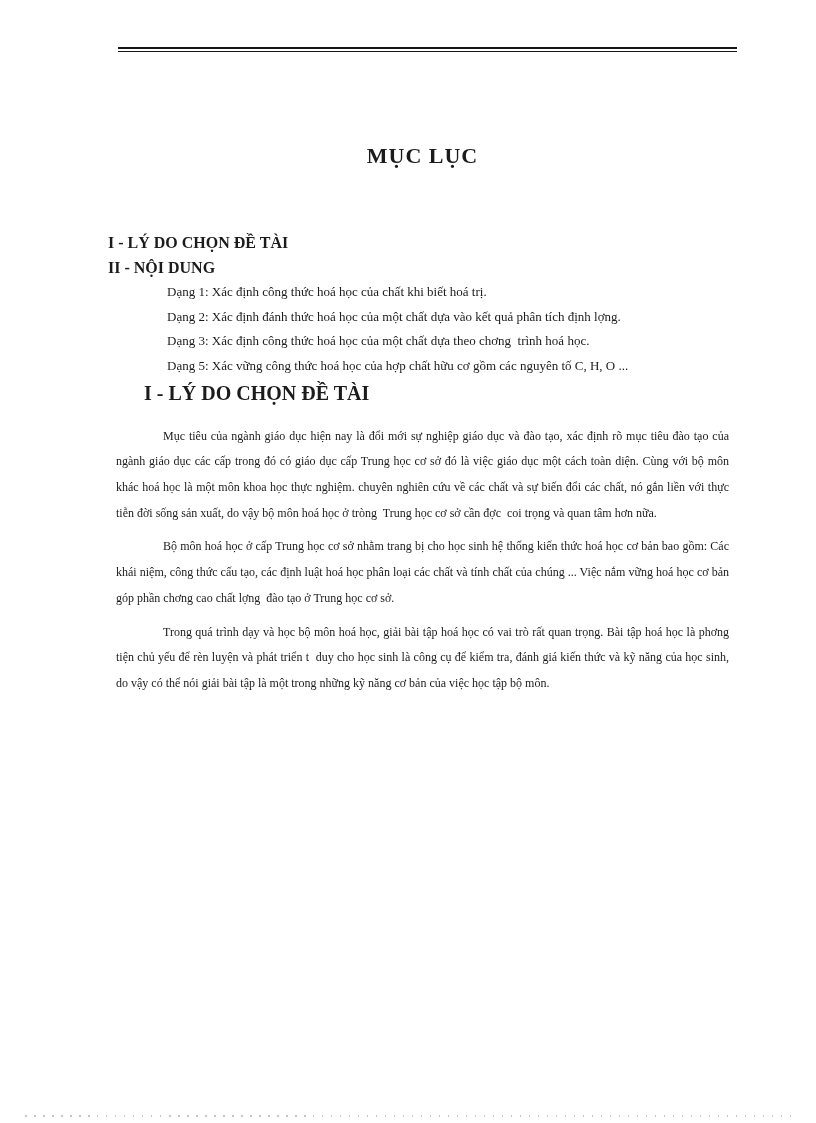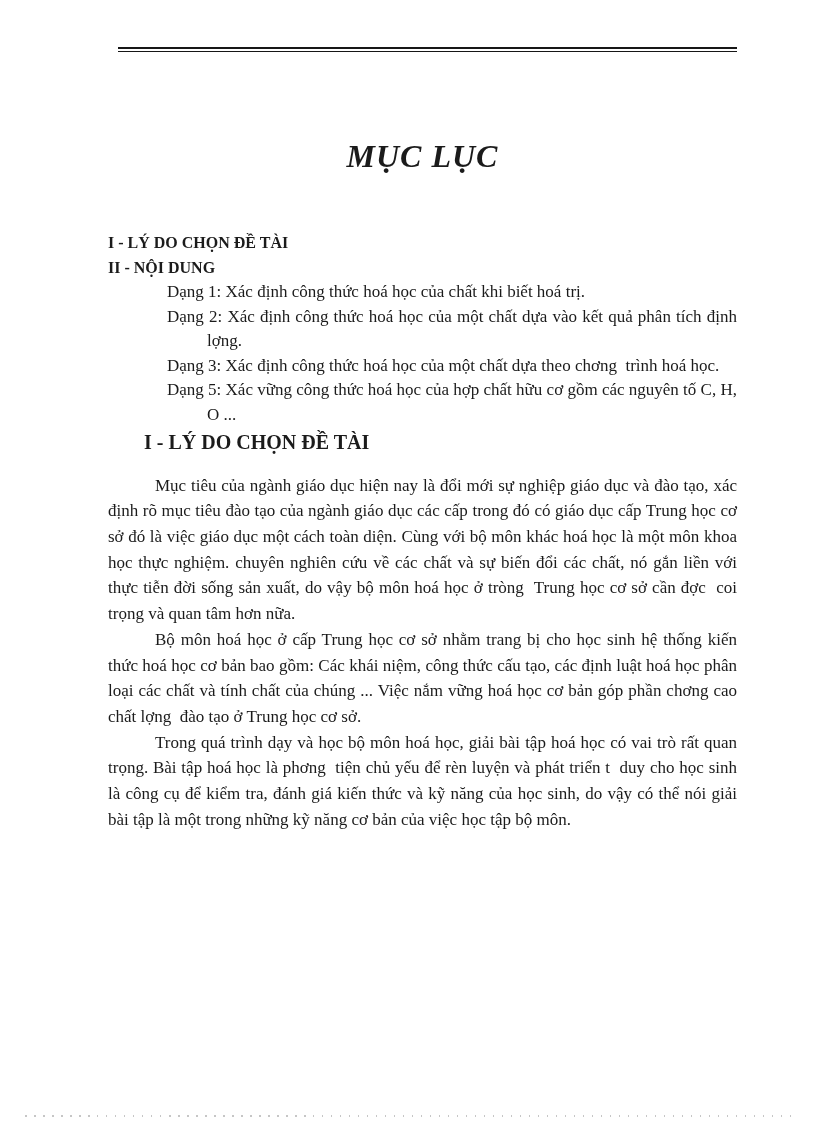--- a/index.html
+++ b/index.html
@@ -22,53 +22,52 @@
     margin-top: 47px;
     margin-left: 10px;
     width: 619px;
     height: 2px;
     border-top: 2px solid #161616;
     border-bottom: 1px solid #161616;
   }
   .doc-title {
     margin-top: 88px;
     text-align: center;
-    font-size: 32px;
+    font-size: 22px;
     font-weight: bold;
     line-height: 32px;
     letter-spacing: 1px;
-    font-style: italic;
   }
   .toc {
     margin-top: 58px;
   }
   .toc-heading {
     font-size: 16px;
     font-weight: bold;
     line-height: 25px;
     white-space: pre-wrap;
   }
   .toc-entry {
-    font-size: 17px;
+    font-size: 13px;
     line-height: 24.5px;
     padding-left: 99px;
     text-indent: -40px;
     text-align: justify;
     white-space: pre-wrap;
   }
   .section-heading {
     margin-top: 2px;
     margin-left: 36px;
     font-size: 20px;
     font-weight: bold;
     line-height: 27px;
   }
   .body-text p {
-    margin: 0;
-    font-size: 17px;
+    margin: 8px;
+    font-size: 12px;
     line-height: 25.7px;
     text-align: justify;
     text-indent: 47px;
     white-space: pre-wrap;
   }
   .rule-bottom {
     position: absolute;
     left: 25px;
     right: 23px;
     bottom: 6px;
@@ -87,21 +86,21 @@
 
   <div class="rule-top"></div>
 
   <h1 class="doc-title">MỤC LỤC</h1>
 
   <div class="toc">
     <div class="toc-heading">I - LÝ DO CHỌN ĐỀ TÀI</div>
     <div class="toc-heading">II - NỘI DUNG</div>
 
     <div class="toc-entry">Dạng 1: Xác định công thức hoá học của chất khi biết hoá trị.</div>
-    <div class="toc-entry">Dạng 2: Xác định công thức hoá học của một chất dựa vào kết quả phân tích định lợng.</div>
+    <div class="toc-entry">Dạng 2: Xác định đánh thức hoá học của một chất dựa vào kết quả phân tích định lợng.</div>
     <div class="toc-entry">Dạng 3: Xác định công thức hoá học của một chất dựa theo chơng  trình hoá học.</div>
     <div class="toc-entry">Dạng 5: Xác vững công thức hoá học của hợp chất hữu cơ gồm các nguyên tố C, H, O ...</div>
 
   </div>
 
   <h2 class="section-heading">I - LÝ DO CHỌN ĐỀ TÀI</h2>
 
   <div class="body-text">
     <p>Mục tiêu của ngành giáo dục hiện nay là đổi mới sự nghiệp giáo dục và đào tạo, xác định rõ mục tiêu đào tạo của ngành giáo dục các cấp trong đó có giáo dục cấp Trung học cơ sở đó là việc giáo dục một cách toàn diện. Cùng với bộ môn khác hoá học là một môn khoa học thực nghiệm. chuyên nghiên cứu về các chất và sự biến đổi các chất, nó gắn liền với thực tiễn đời sống sản xuất, do vậy bộ môn hoá học ở tròng  Trung học cơ sở cần đợc  coi trọng và quan tâm hơn nữa.</p>
     <p>Bộ môn hoá học ở cấp Trung học cơ sở nhằm trang bị cho học sinh hệ thống kiến thức hoá học cơ bản bao gồm: Các khái niệm, công thức cấu tạo, các định luật hoá học phân loại các chất và tính chất của chúng ... Việc nắm vững hoá học cơ bản góp phần chơng cao chất lợng  đào tạo ở Trung học cơ sở.</p>

